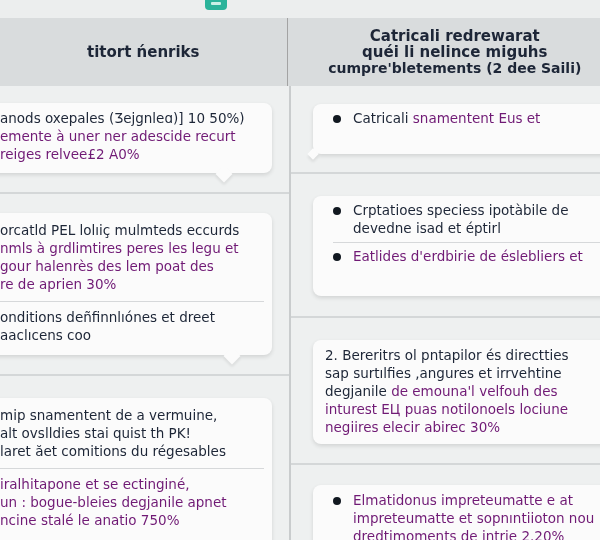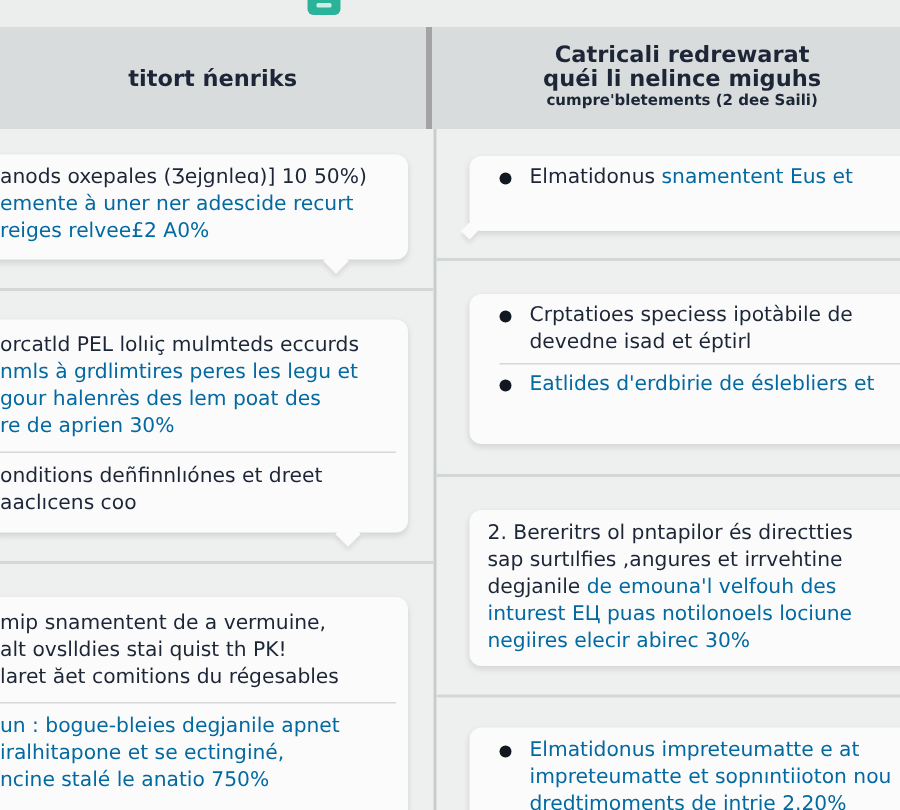--- a/index.html
+++ b/index.html
@@ -25,21 +25,21 @@
   .header {
     position: absolute; left: 0; top: 18px; width: 600px; height: 68px;
     background: #d9dcdd;
     display: flex;
   }
   .header-cell {
     display: flex; align-items: center; justify-content: center;
     text-align: center; font-weight: bold; font-size: 15px; line-height: 16px;
     color: #1d2637;
   }
-  .header-cell.left { width: 289px; border-right: 4px solid #a3a3a3; }
+  .header-cell.left { width: 289px; border-right: 1px solid #a3a3a3; }
   .header-cell.right { width: 314px; padding-left: 22px; }
   .header-cell.right span { display: block; white-space: nowrap; }
 
   .col-divider {
     position: absolute; left: 289px; top: 86px; width: 2px; height: 454px;
     background: #c9cccd;
   }
   .hline { position: absolute; height: 2px; background: #d4d7d8; }
 
   .card {
@@ -48,21 +48,21 @@
     box-shadow: 0 2px 4px rgba(0,0,0,0.12);
     font-size: 13.5px; line-height: 18px;
   }
   .card .tail {
     position: absolute; bottom: -7px; width: 12px; height: 12px;
     background: #fbfbfb; transform: rotate(45deg);
     box-shadow: 2px 2px 3px rgba(0,0,0,0.08);
   }
   .txt { display: block; white-space: nowrap; overflow: hidden; }
   .b { font-weight: normal; color: #1d2637; }
-  .n { color: #0369a1; }
+  .n { color: #701a75; }
   .sep { border-top: 1px solid #d6d8da; }
   .bullet-row { display: flex; align-items: flex-start; }
   .dot {
     flex: 0 0 8px; width: 8px; height: 8px; border-radius: 50%;
     background: #111820; margin-top: 6px; margin-right: 12px;
   }
 </style>
 </head>
 <body>
 
@@ -70,21 +70,21 @@
 <div class="logo-icon"></div>
 
 <div class="header">
   <div class="header-cell left">
     <span>titort ńenriks</span>
   </div>
   <div class="header-cell right">
     <div>
       <span>Catricali redrewarat</span>
       <span>quéi li nelince miguhs</span>
-      <span style="font-size:10px;">cumpre'bletements (2 dee Saili)</span>
+      <span style="font-size:14px;">cumpre'bletements (2 dee Saili)</span>
     </div>
   </div>
 </div>
 
 <div class="col-divider"></div>
 
 <div class="hline" style="left:0;top:192px;width:289px;"></div>
 <div class="hline" style="left:291px;top:172px;width:309px;"></div>
 <div class="hline" style="left:0;top:374px;width:289px;"></div>
 <div class="hline" style="left:291px;top:316px;width:309px;"></div>
@@ -106,30 +106,30 @@
   <span class="txt b">onditions deñfinnlıónes et dreet</span>
   <span class="txt b">aaclıcens coo</span>
   <div class="tail" style="left:236px;"></div>
 </div>
 
 <div class="card" style="left:-10px;top:398px;width:282px;height:150px;padding:8px 0 0 10px;">
   <span class="txt b">mip snamentent de a vermuine,</span>
   <span class="txt b"> alt ovslldies stai quist th PK!</span>
   <span class="txt b">laret ăet comitions du régesables</span>
   <div class="sep" style="margin:8px 8px 6px -10px;"></div>
+  <span class="txt n">iralhitapone et se ectinginé,</span>
   <span class="txt n">un : bogue-bleies degjanile apnet</span>
-  <span class="txt n">iralhitapone et se ectinginé,</span>
   <span class="txt n">ncine stalé le anatio 750%</span>
 </div>
 
 <div class="card" style="left:313px;top:104px;width:300px;height:50px;padding:5px 0 0 20px;">
   <div class="bullet-row">
     <span class="dot"></span>
     <div>
-      <span class="txt"><span class="b">Elmatidonus</span><span class="n"> snamentent Eus et</span></span>
+      <span class="txt"><span class="b">Catricali</span><span class="n"> snamentent Eus et</span></span>
     </div>
   </div>
   <div class="tail" style="left:-4px;bottom:-4px;width:8px;height:8px;"></div>
 </div>
 
 <div class="card" style="left:313px;top:196px;width:300px;height:100px;padding:5px 0 0 20px;">
   <div class="bullet-row">
     <span class="dot"></span>
     <div>
       <span class="txt b">Crptatioes speciess ipotàbile de</span>

